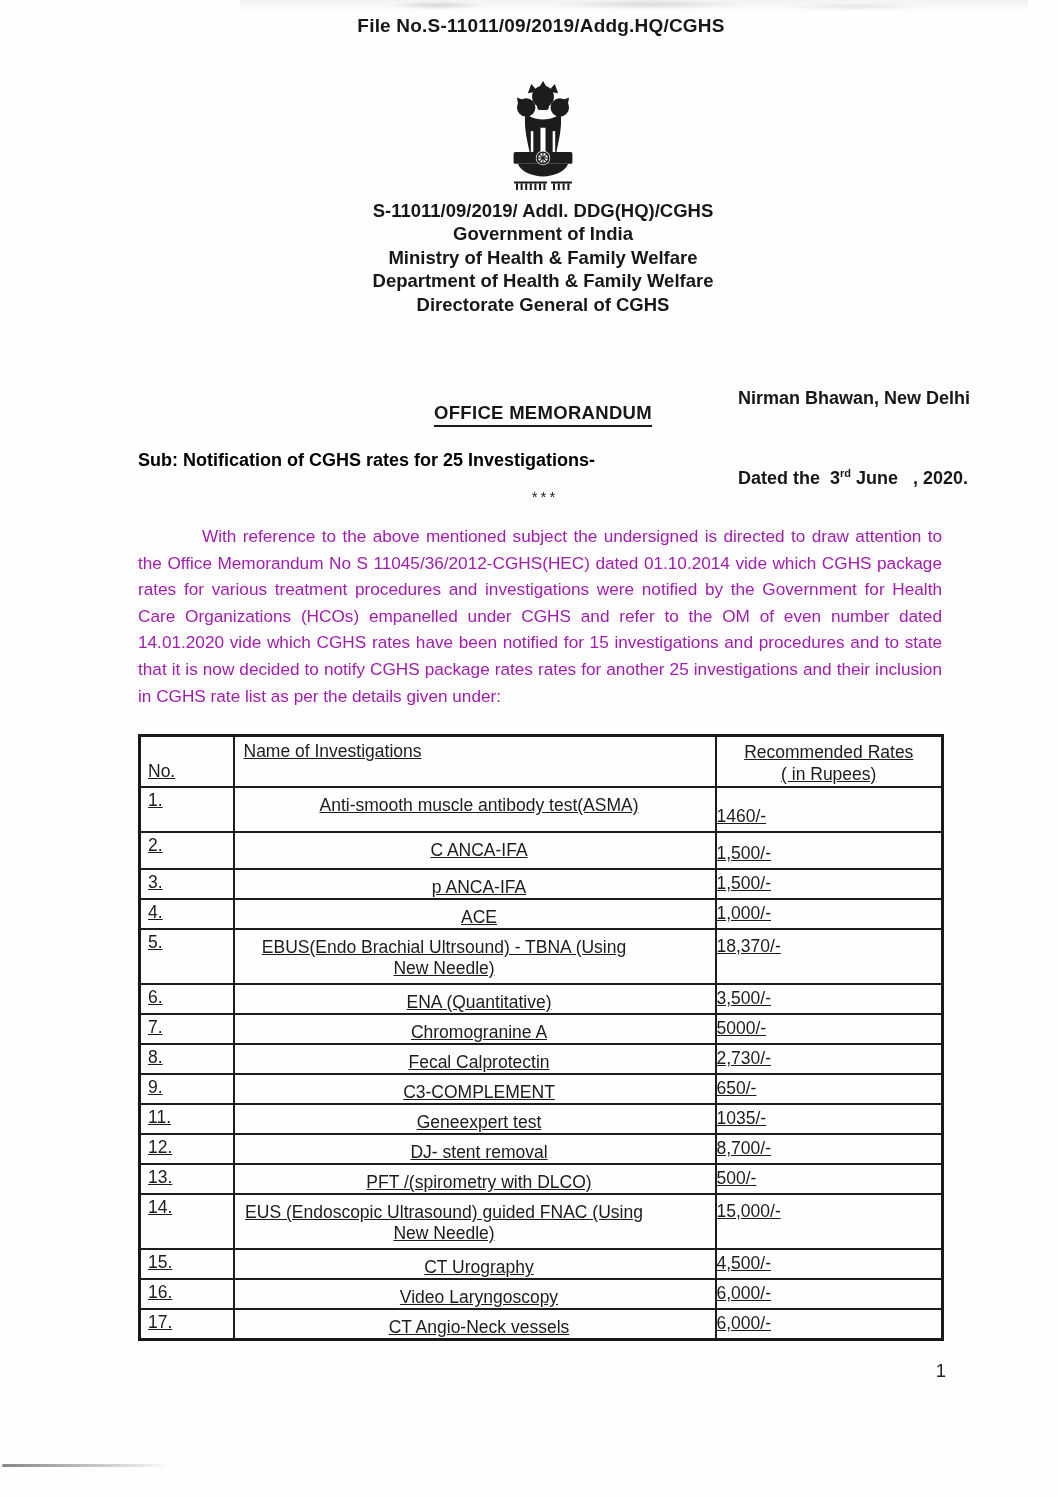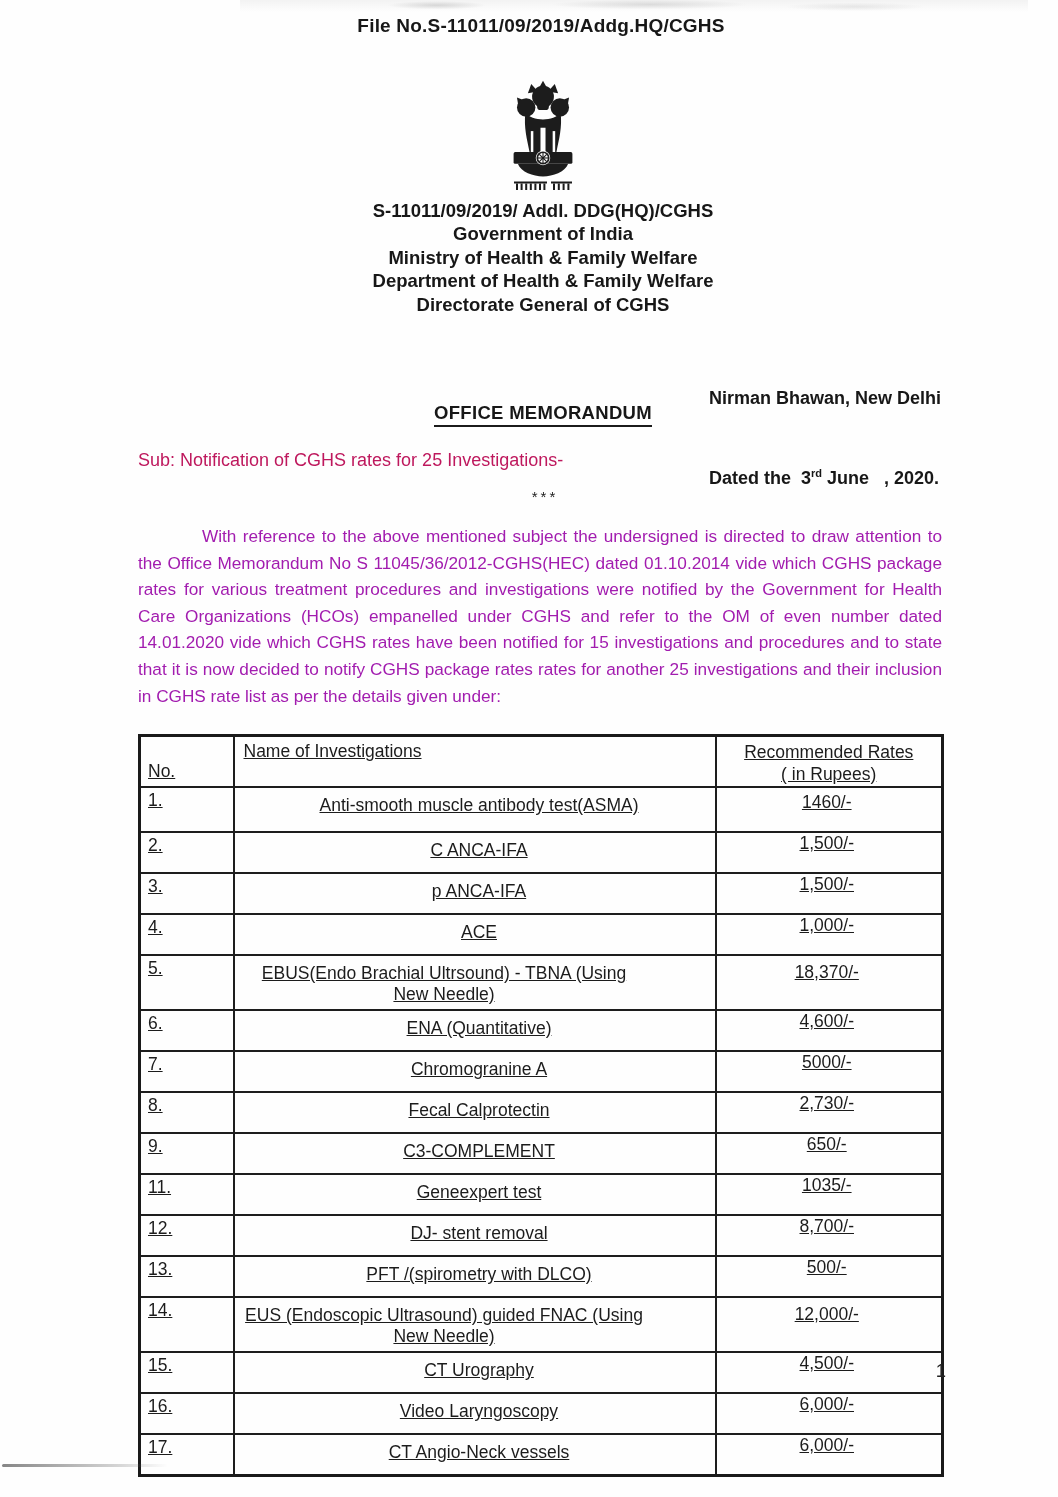--- a/index.html
+++ b/index.html
@@ -41,32 +41,32 @@
   }
   .ref-line {
     margin-top:8px; text-align:center; transform:translateX(14px);
     font-weight:bold; font-size:18.5px; color:#171717;
   }
   .letterhead-line {
     text-align:center; transform:translateX(14px);
     font-weight:bold; font-size:18.5px; line-height:23.5px; color:#171717;
   }
   .place-date {
-    position:absolute; top:336px; right:117px; text-align:left;
+    position:absolute; top:336px; right:88px; text-align:left;
     font-weight:bold; font-size:18px; line-height:25px; color:#171717; white-space:pre;
   }
   .place-date sup { font-size:11px; }
 
   
   .memo-heading-row { margin-top:86px; text-align:center; transform:translateX(14px); }
   .memo-heading {
     display:inline-block; font-weight:bold; font-size:18.5px; color:#171717;
     border-bottom:2.5px solid #1b1b1b; padding-bottom:1px; letter-spacing:.3px;
   }
-  .subject { margin:23px 0 0 138px; font-weight:normal; font-size:18px; color:#be185d; }
+  .subject { margin:23px 0 0 138px; font-weight:bold; font-size:18px; color:#000000; }
   .stars { margin-top:17px; text-align:center; transform:translateX(16px);
     font-size:15px; letter-spacing:3px; color:#222; }
 
   
   .body-para {
     margin:18px 116px 0 138px; text-align:justify; text-indent:64px;
     font-size:17.2px; line-height:26.6px; color:#a21caf;
   }
 
   
@@ -84,21 +84,21 @@
   .th-no   { vertical-align:bottom; text-align:left; padding:0 0 4px 7px; }
   .th-name { vertical-align:top; text-align:left; padding:4px 0 0 9px; }
   .th-rate { vertical-align:top; text-align:center; padding-top:4px; line-height:22px; }
   .rates-table tbody tr { height:27px; }
   .rates-table tbody tr:nth-child(1) { height:45px; }
   .rates-table tbody tr:nth-child(2) { height:37px; }
   .rates-table tbody tr.tall { height:55px; }
   .row-no-cell   { vertical-align:top; text-align:left; padding:2px 0 0 7px; }
   .row-name-cell { vertical-align:top; text-align:center; padding:7px 0 0 9px; }
   .rates-table tbody tr.tall .row-name-cell { padding-right:70px; }
-  .row-rate-cell { vertical-align:bottom; text-align:center; padding:0 4px 18px 0;margin-left:20px; }
+  .row-rate-cell { vertical-align:bottom; text-align:left; padding:0 4px 4px 0;margin-left:20px; }
   .rates-table tbody tr.tall .row-rate-cell { vertical-align:top; padding-top:6px; }
 
   .page-num { position:absolute; top:1360px; right:112px; font-size:18.5px; color:#222; }
 </style>
 </head>
 <body>
 
 <div class="page soft">
 
   <div class="artifact-top"></div>
@@ -217,21 +217,21 @@
           <td class="row-rate-cell">1,000/-</td>
         </tr>
         <tr class="tall">
           <td class="row-no-cell">5.</td>
           <td class="row-name-cell">EBUS(Endo Brachial Ultrsound) - TBNA (Using New Needle)</td>
           <td class="row-rate-cell">18,370/-</td>
         </tr>
         <tr>
           <td class="row-no-cell">6.</td>
           <td class="row-name-cell">ENA (Quantitative)</td>
-          <td class="row-rate-cell">4,600/-</td>
+          <td class="row-rate-cell">3,500/-</td>
         </tr>
         <tr>
           <td class="row-no-cell">7.</td>
           <td class="row-name-cell">Chromogranine A</td>
           <td class="row-rate-cell">5000/-</td>
         </tr>
         <tr>
           <td class="row-no-cell">8.</td>
           <td class="row-name-cell">Fecal Calprotectin</td>
           <td class="row-rate-cell">2,730/-</td>
@@ -252,21 +252,21 @@
           <td class="row-rate-cell">8,700/-</td>
         </tr>
         <tr>
           <td class="row-no-cell">13.</td>
           <td class="row-name-cell">PFT /(spirometry with DLCO)</td>
           <td class="row-rate-cell">500/-</td>
         </tr>
         <tr class="tall">
           <td class="row-no-cell">14.</td>
           <td class="row-name-cell">EUS (Endoscopic Ultrasound) guided FNAC (Using New Needle)</td>
-          <td class="row-rate-cell">12,000/-</td>
+          <td class="row-rate-cell">15,000/-</td>
         </tr>
         <tr>
           <td class="row-no-cell">15.</td>
           <td class="row-name-cell">CT Urography</td>
           <td class="row-rate-cell">4,500/-</td>
         </tr>
         <tr>
           <td class="row-no-cell">16.</td>
           <td class="row-name-cell">Video Laryngoscopy</td>
           <td class="row-rate-cell">6,000/-</td>

